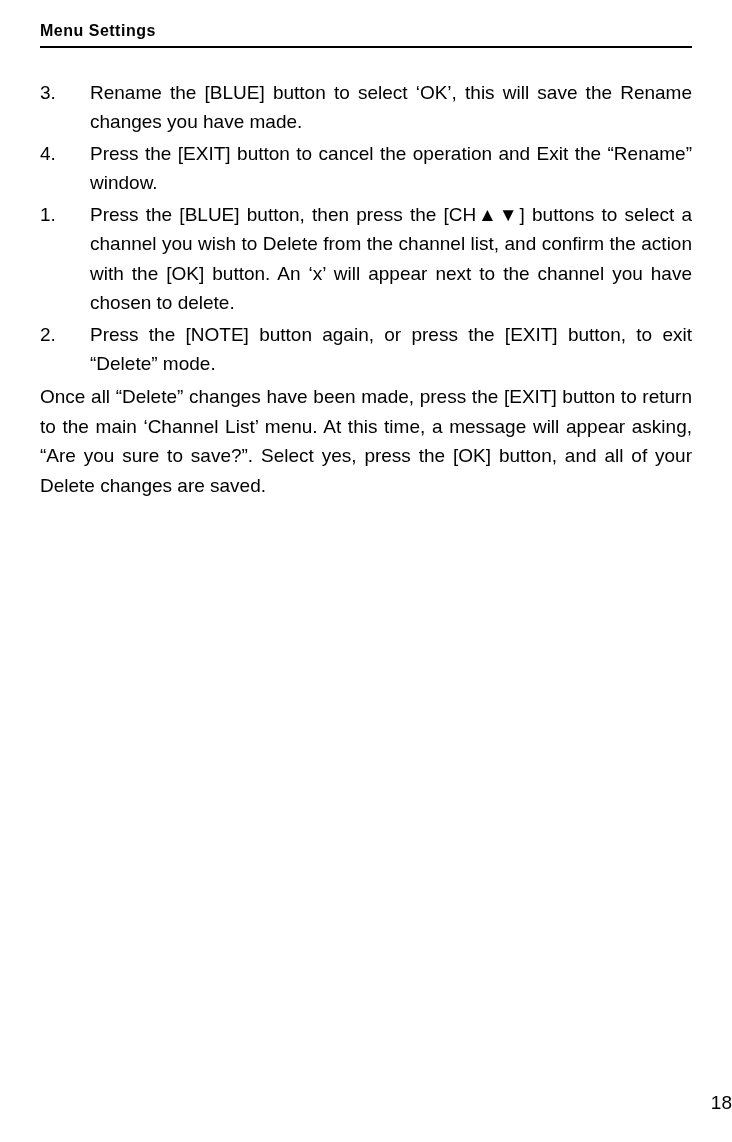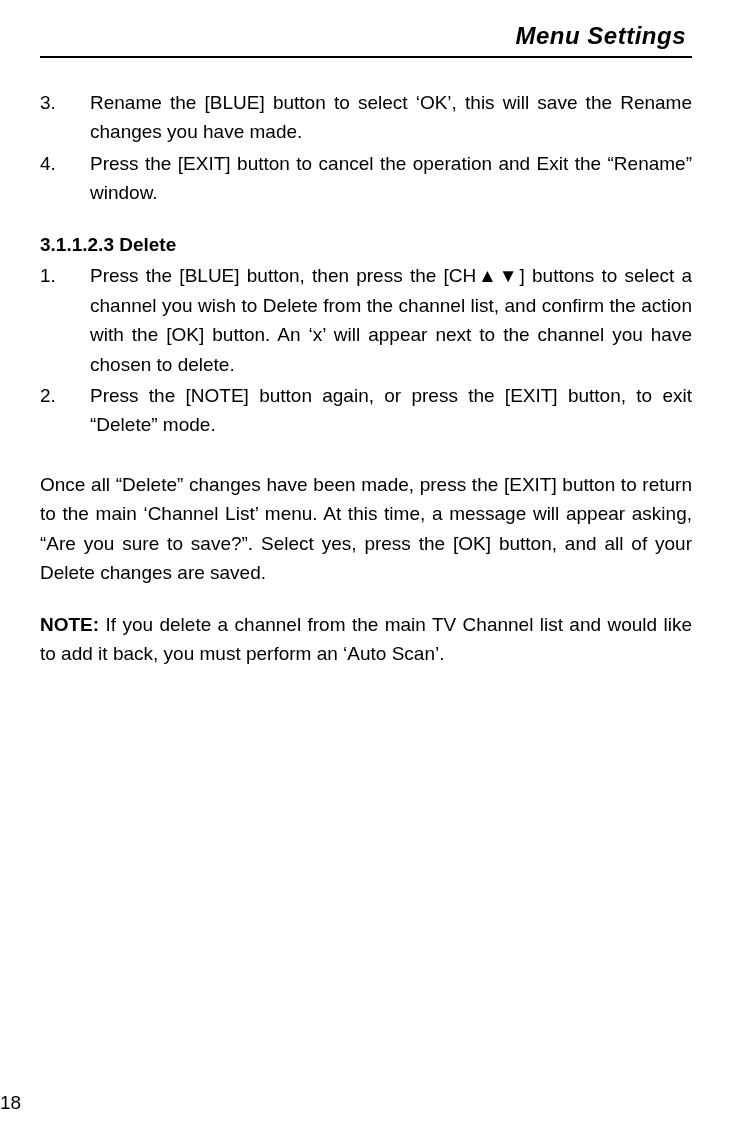--- a/index.html
+++ b/index.html
@@ -1,60 +1,56 @@
 <!DOCTYPE html>
 <html><head>
   <meta charset="utf-8">
   <style>
     * { box-sizing: border-box; margin: 0; padding: 0; }
     html, body { width: 732px; height: 1142px; background: #fff; font-family: Arial, Helvetica, sans-serif; color: #000; }
     .page { width: 732px; height: 1142px; position: relative; padding: 22px 40px 0 40px; }
-    .header-line { text-align: right; font-style: italic; font-weight: 700; font-size: 24px; letter-spacing: .5px; padding-right: 6px; }
+    .header-line { font-weight: 700; font-size: 16px; letter-spacing: .5px; padding-right: 6px; }
     .rule { border: 0; border-top: 2px solid #000; margin-top: 6px; }
     .content { padding-top: 30px; font-size: 19px; line-height: 1.55; }
     .list-item { display: flex; text-align: justify; margin-bottom: 2px; }
     .numcol { width: 50px; flex: 0 0 50px; text-align: left; }
     .txtcol { flex: 1; }
     .section-heading { font-weight: 700; margin-top: 22px; margin-bottom: 2px; font-size: 19px; }
-    .para { text-align: justify; margin-top: 30px; }
+    .para { text-align: justify; margin-top: 4px; }
     .note-para { text-align: justify; margin-top: 22px; }
     .note-label { font-weight: 700; }
-    .pagenum { position: absolute; left: 0; right: 0; bottom: 28px; text-align: left; font-size: 19px; }
+    .pagenum { position: absolute; left: 0; right: 0; bottom: 28px; text-align: right; font-size: 19px; }
   </style>
 </head>
 <body>
 
 <div class="page">
   <div class="header-line">Menu  Settings</div>
   <hr class="rule">
 
   <div class="content">
 
     <div class="list-item">
       <div class="numcol">3.</div>
       <div class="txtcol">Rename the [BLUE] button to select ‘OK’, this will save the Rename changes you have made.</div>
     </div>
     <div class="list-item">
       <div class="numcol">4.</div>
       <div class="txtcol">Press the [EXIT] button to cancel the operation and Exit the “Rename” window.</div>
     </div>
 
-    <div class="section-heading">3.1.1.2.3    Delete</div>
 
     <div class="list-item">
       <div class="numcol">1.</div>
       <div class="txtcol">Press the [BLUE] button, then press the [CH▲▼] buttons to select a channel you wish to Delete from the channel list, and confirm the action with the [OK] button.    An ‘x’ will appear next to the channel you have chosen to delete.</div>
     </div>
     <div class="list-item">
       <div class="numcol">2.</div>
       <div class="txtcol">Press the [NOTE] button again, or press the [EXIT] button, to exit “Delete” mode.</div>
     </div>
 
     <div class="para">Once all “Delete” changes have been made, press the [EXIT] button to return to the main ‘Channel List’ menu. At this time, a message will appear asking, “Are you sure to save?”.    Select yes, press the [OK] button, and all of your Delete changes are saved.</div>
 
-    <div class="note-para">
-      <span class="note-label">NOTE:</span><span>    If you delete a channel from the main TV Channel list and would like to add it back, you must perform an ‘Auto Scan’.</span>
-    </div>
 
   </div>
 
   <div class="pagenum">18</div>
 </div>
 
 </body></html>

